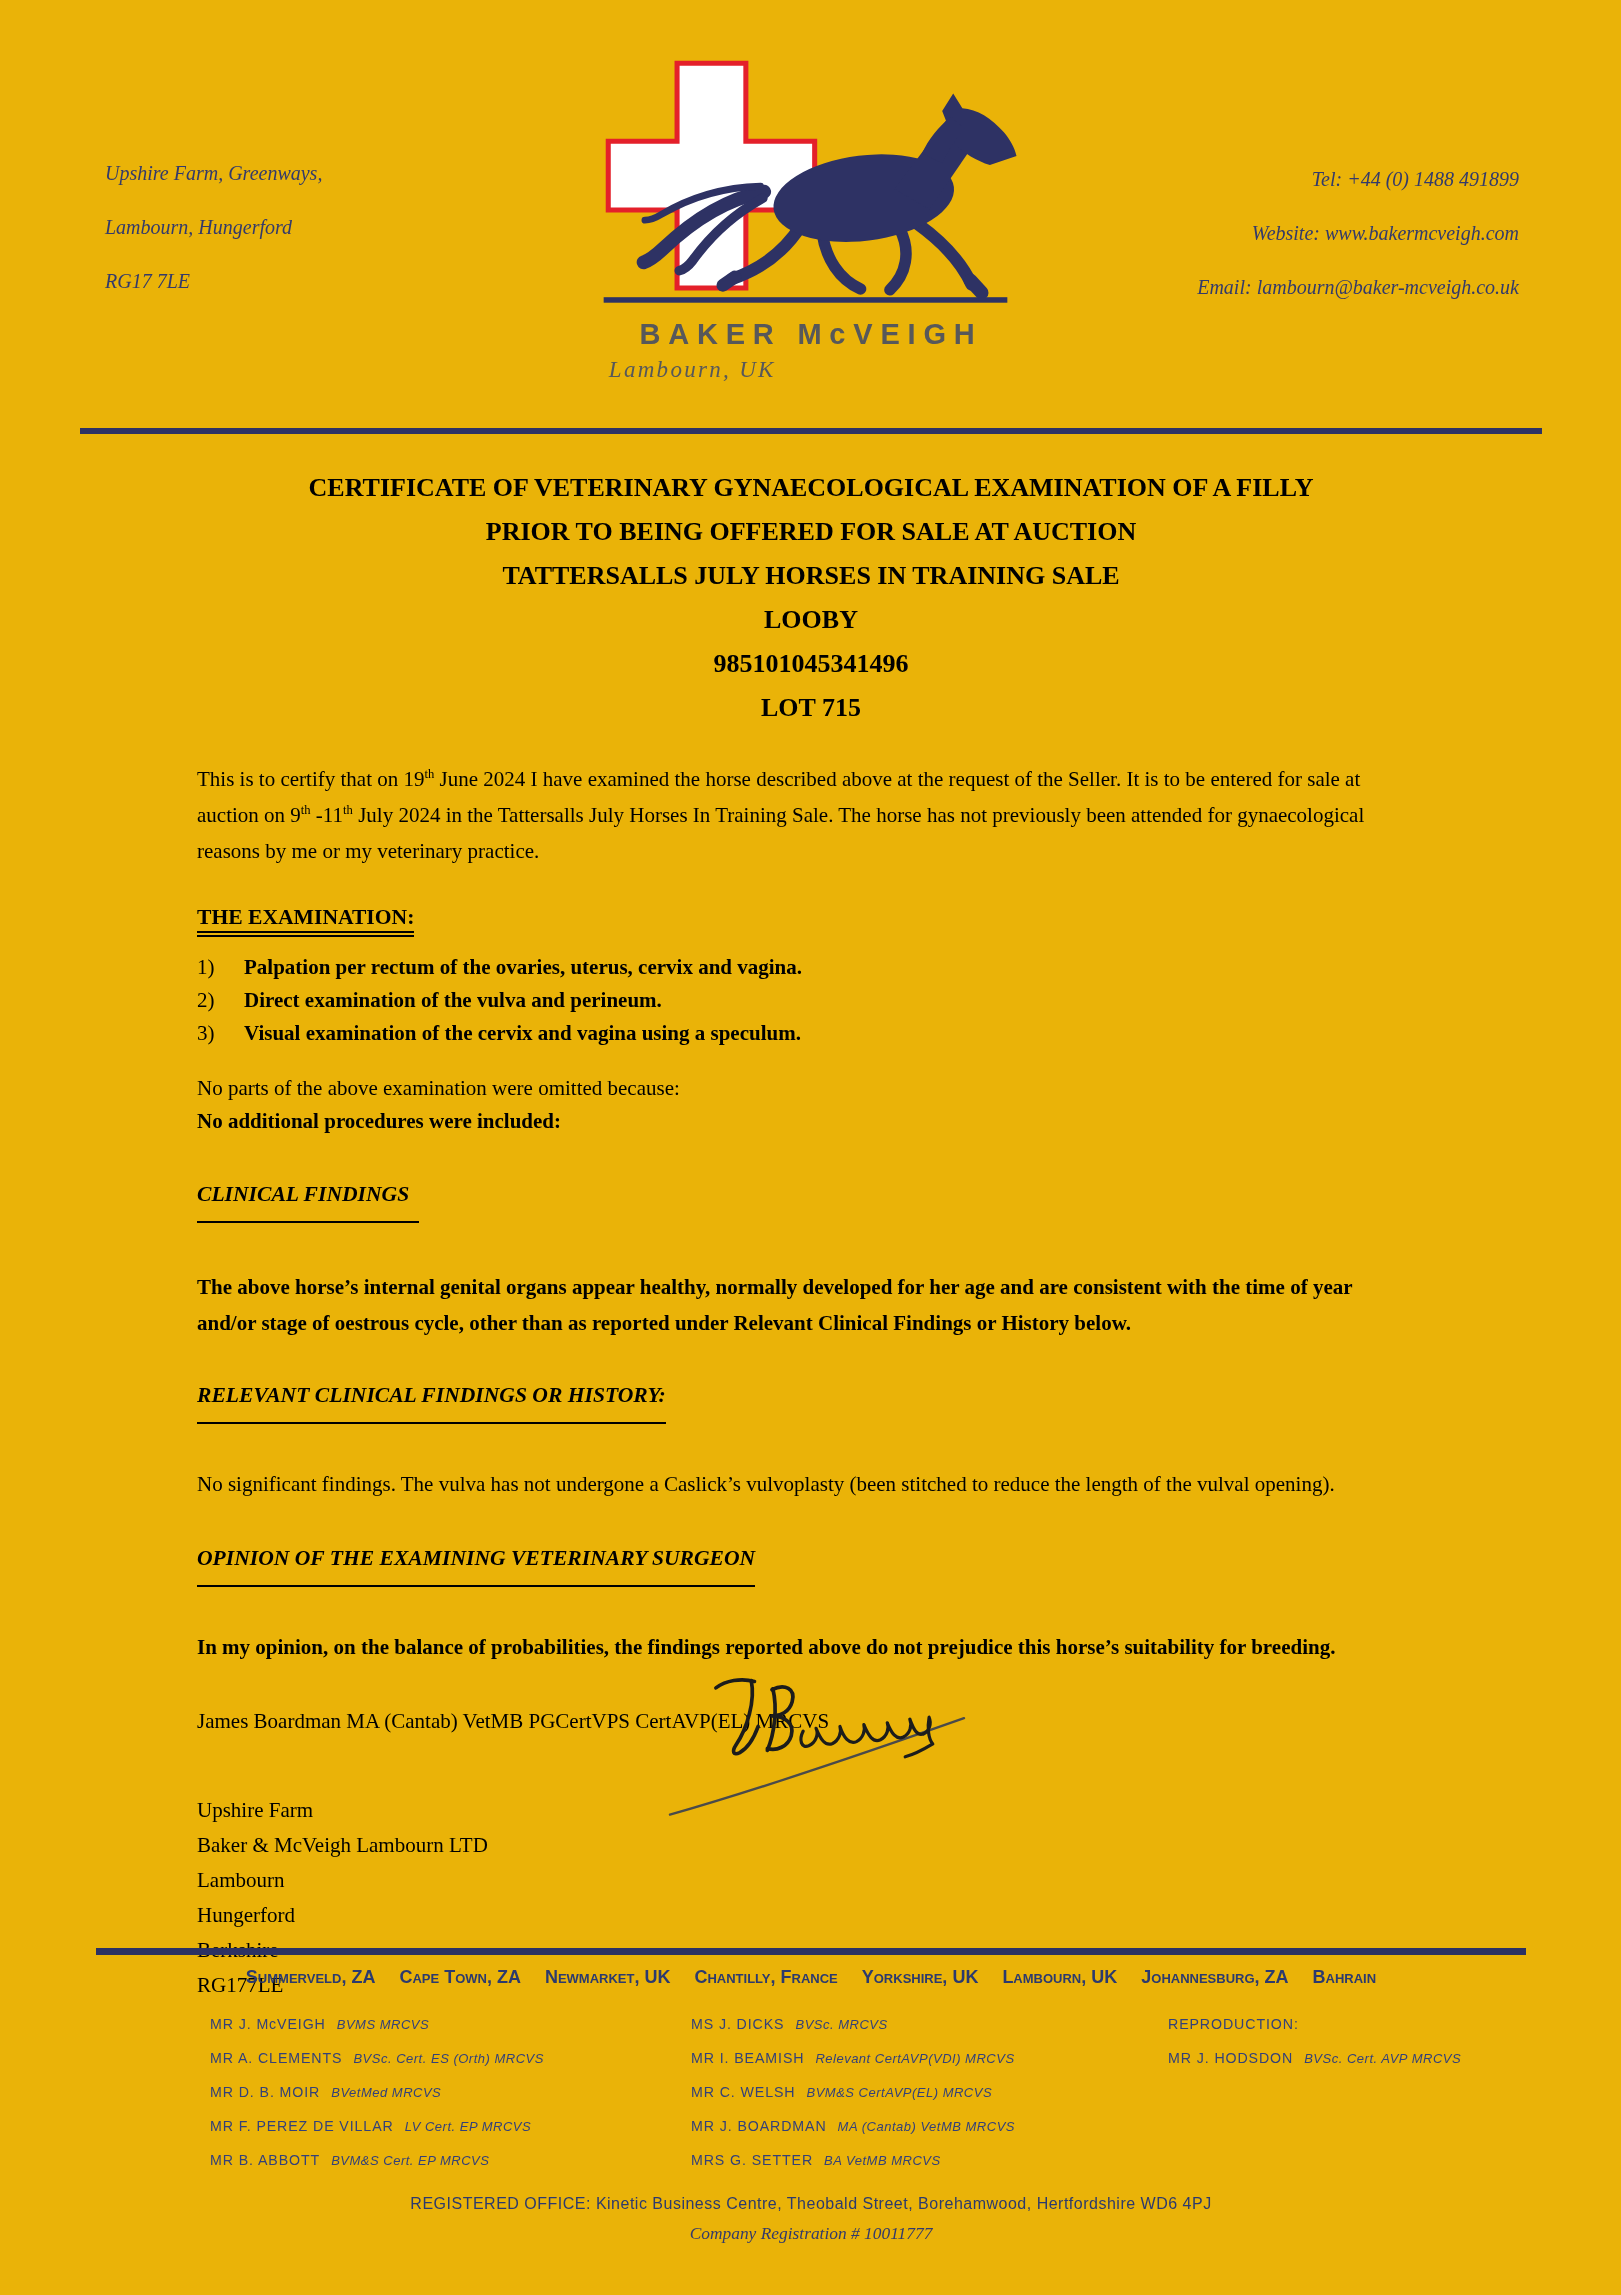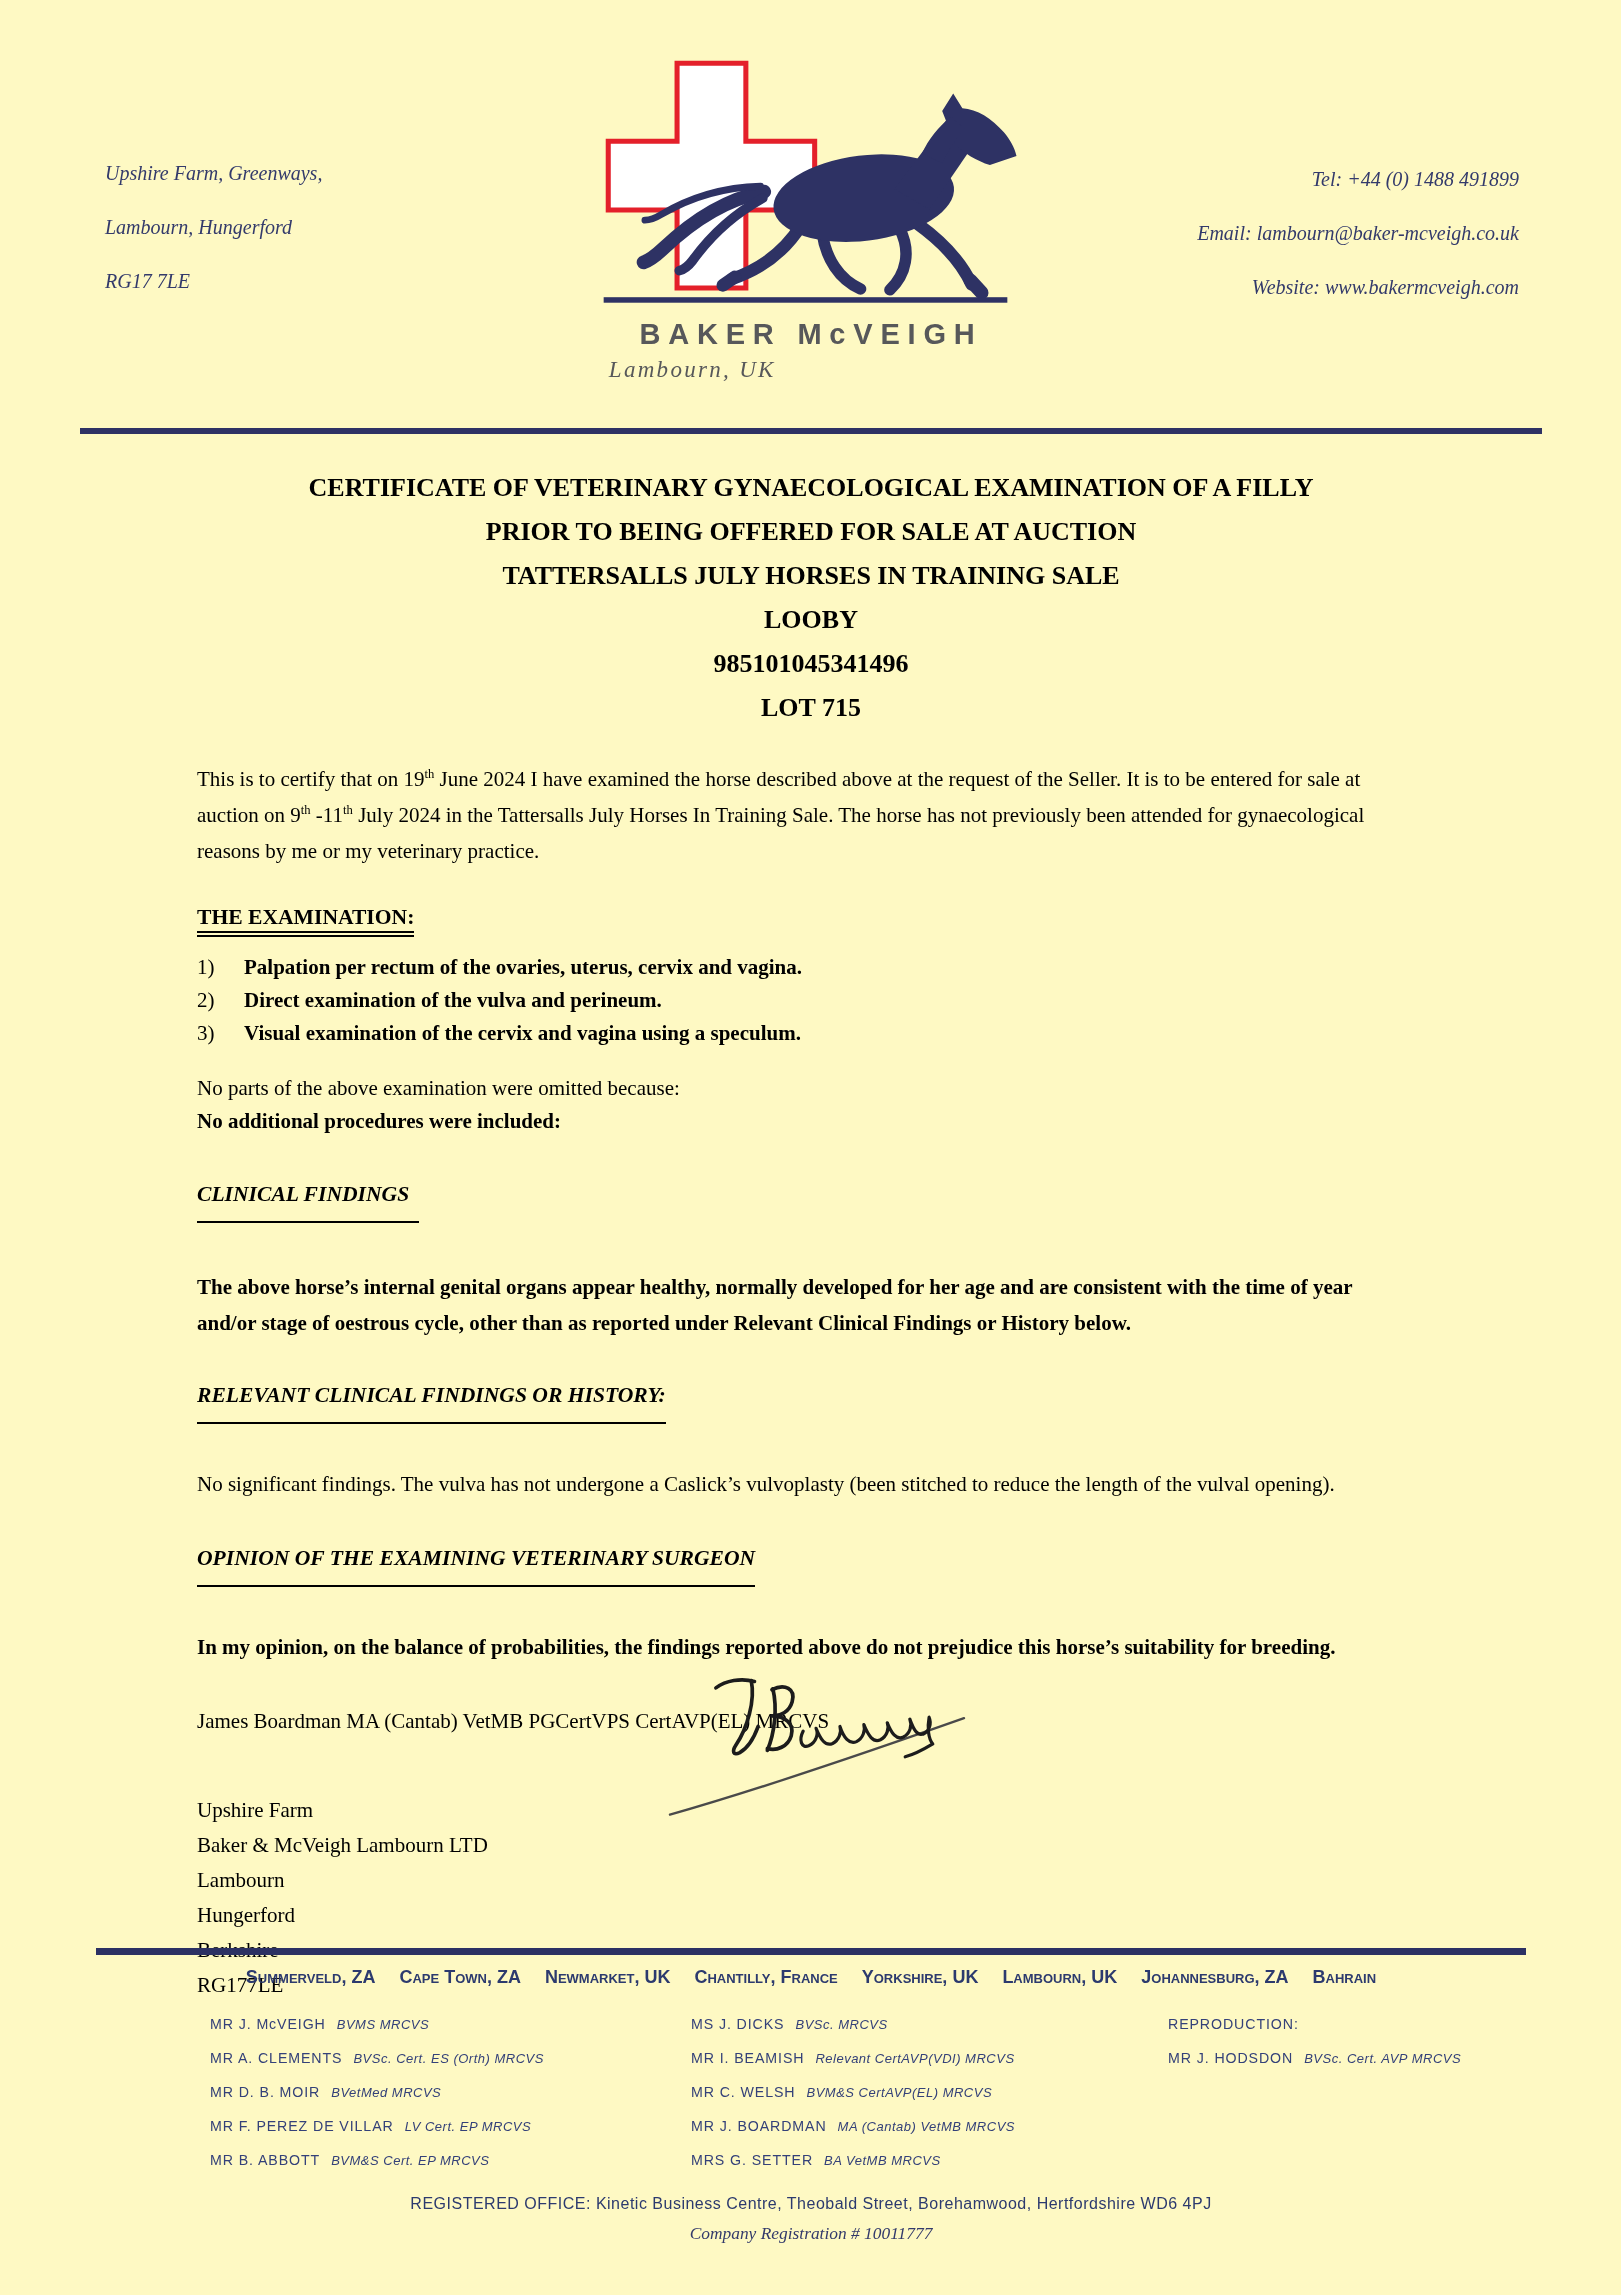--- a/index.html
+++ b/index.html
@@ -1,20 +1,20 @@
 <!DOCTYPE html>
 <html style="font-size:7.3px"><head>
 <meta charset="utf-8">
 <style>
   html,body{margin:0;padding:0;background:#ffffff;}
   .page{
     position:relative;
     width:1622px;
     height:2295px;
-    background:#fef9c3;
+    background:#eab308;
     font-family:"Liberation Serif", serif;
     color:#000;
     overflow:hidden;
   }
   
   .header{position:relative;padding-top:55px;height:349px;}
   .hdr-address{
     position:absolute;left:105px;top:146px;
     font-style:italic;font-size:20px;line-height:54px;
     color:#333a6b;white-space:nowrap;
@@ -119,22 +119,22 @@
   <div class="header">
 
     <div class="hdr-address">
       <div>Upshire Farm, Greenways,</div>
       <div>Lambourn, Hungerford</div>
       <div>RG17 7LE</div>
     </div>
 
     <div class="hdr-contact">
       <div>Tel: +44 (0) 1488 491899</div>
+      <div>Website: www.bakermcveigh.com</div>
       <div>Email: lambourn@baker-mcveigh.co.uk</div>
-      <div>Website: www.bakermcveigh.com</div>
     </div>
 
     <div class="logo-block">
       <svg class="logo-art" viewBox="0 0 940 545">
 
         <g>
           <path d="M 178 18 H 328 V 188 H 478 V 338 H 328 V 508 H 178 V 338 H 28 V 188 H 178 Z" fill="#ffffff" stroke="#e4202a" stroke-width="11"></path>
         </g>
 
         <g fill="none" stroke="#2e3264" stroke-linecap="round">

